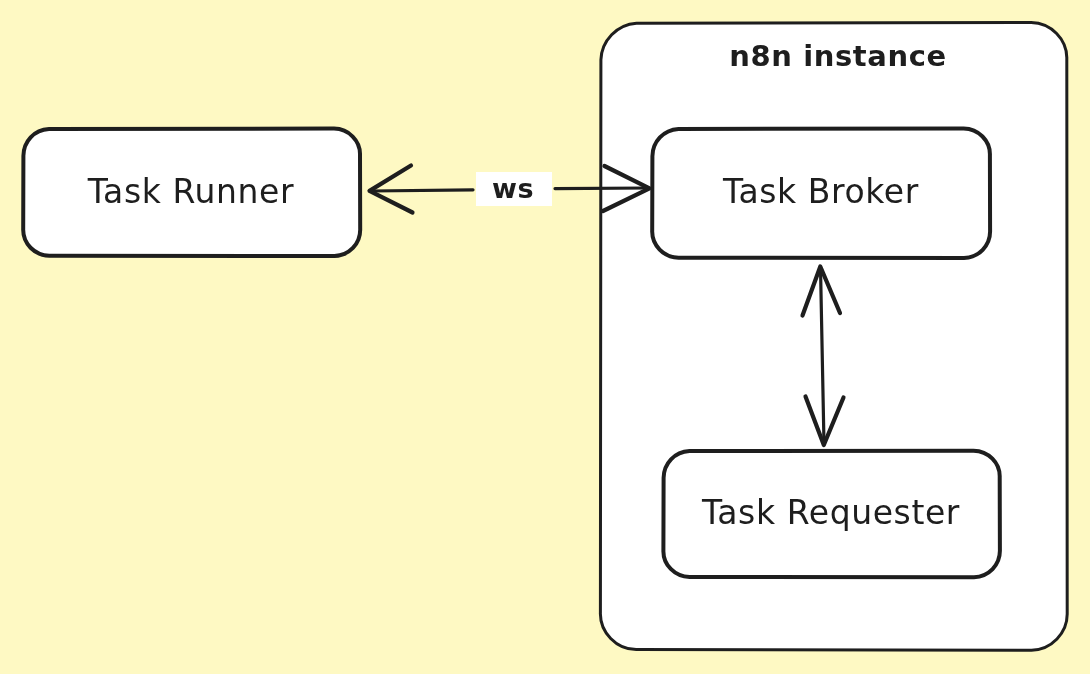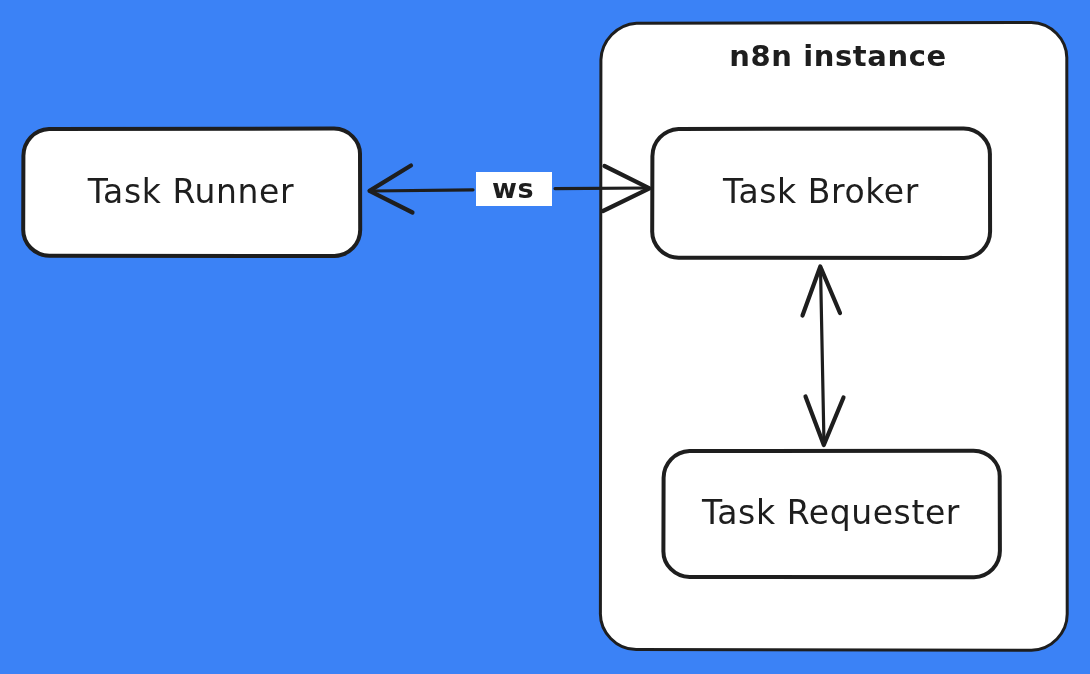--- a/index.html
+++ b/index.html
@@ -8,21 +8,21 @@
     padding: 0;
     background: #ffffff;
   }
   body {
     font-family: "DejaVu Sans", sans-serif;
   }
   #canvas {
     position: relative;
     width: 1090px;
     height: 674px;
-    background: #3b82f6;
+    background: #fef9c3;
     overflow: hidden;
   }
   #diagram-svg {
     position: absolute;
     top: 0;
     left: 0;
     width: 1090px;
     height: 674px;
   }
   .node-shape {

